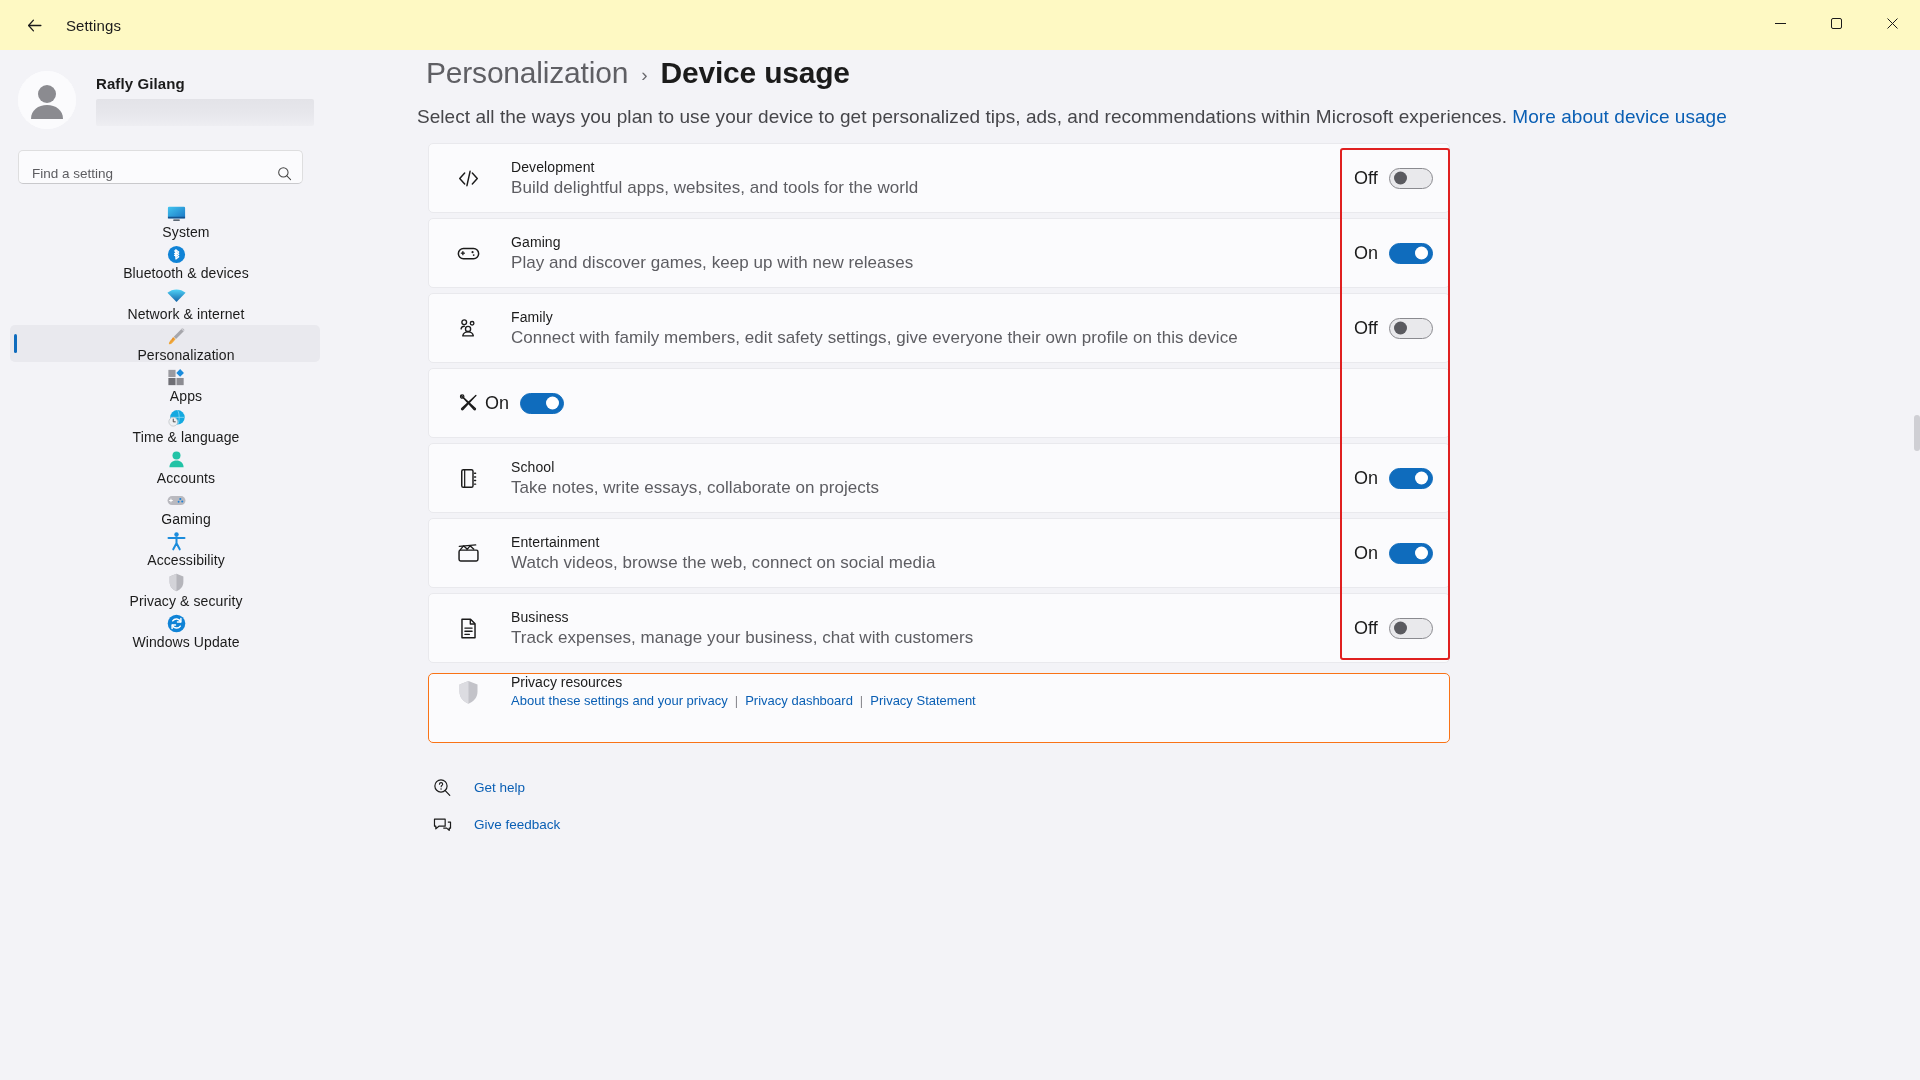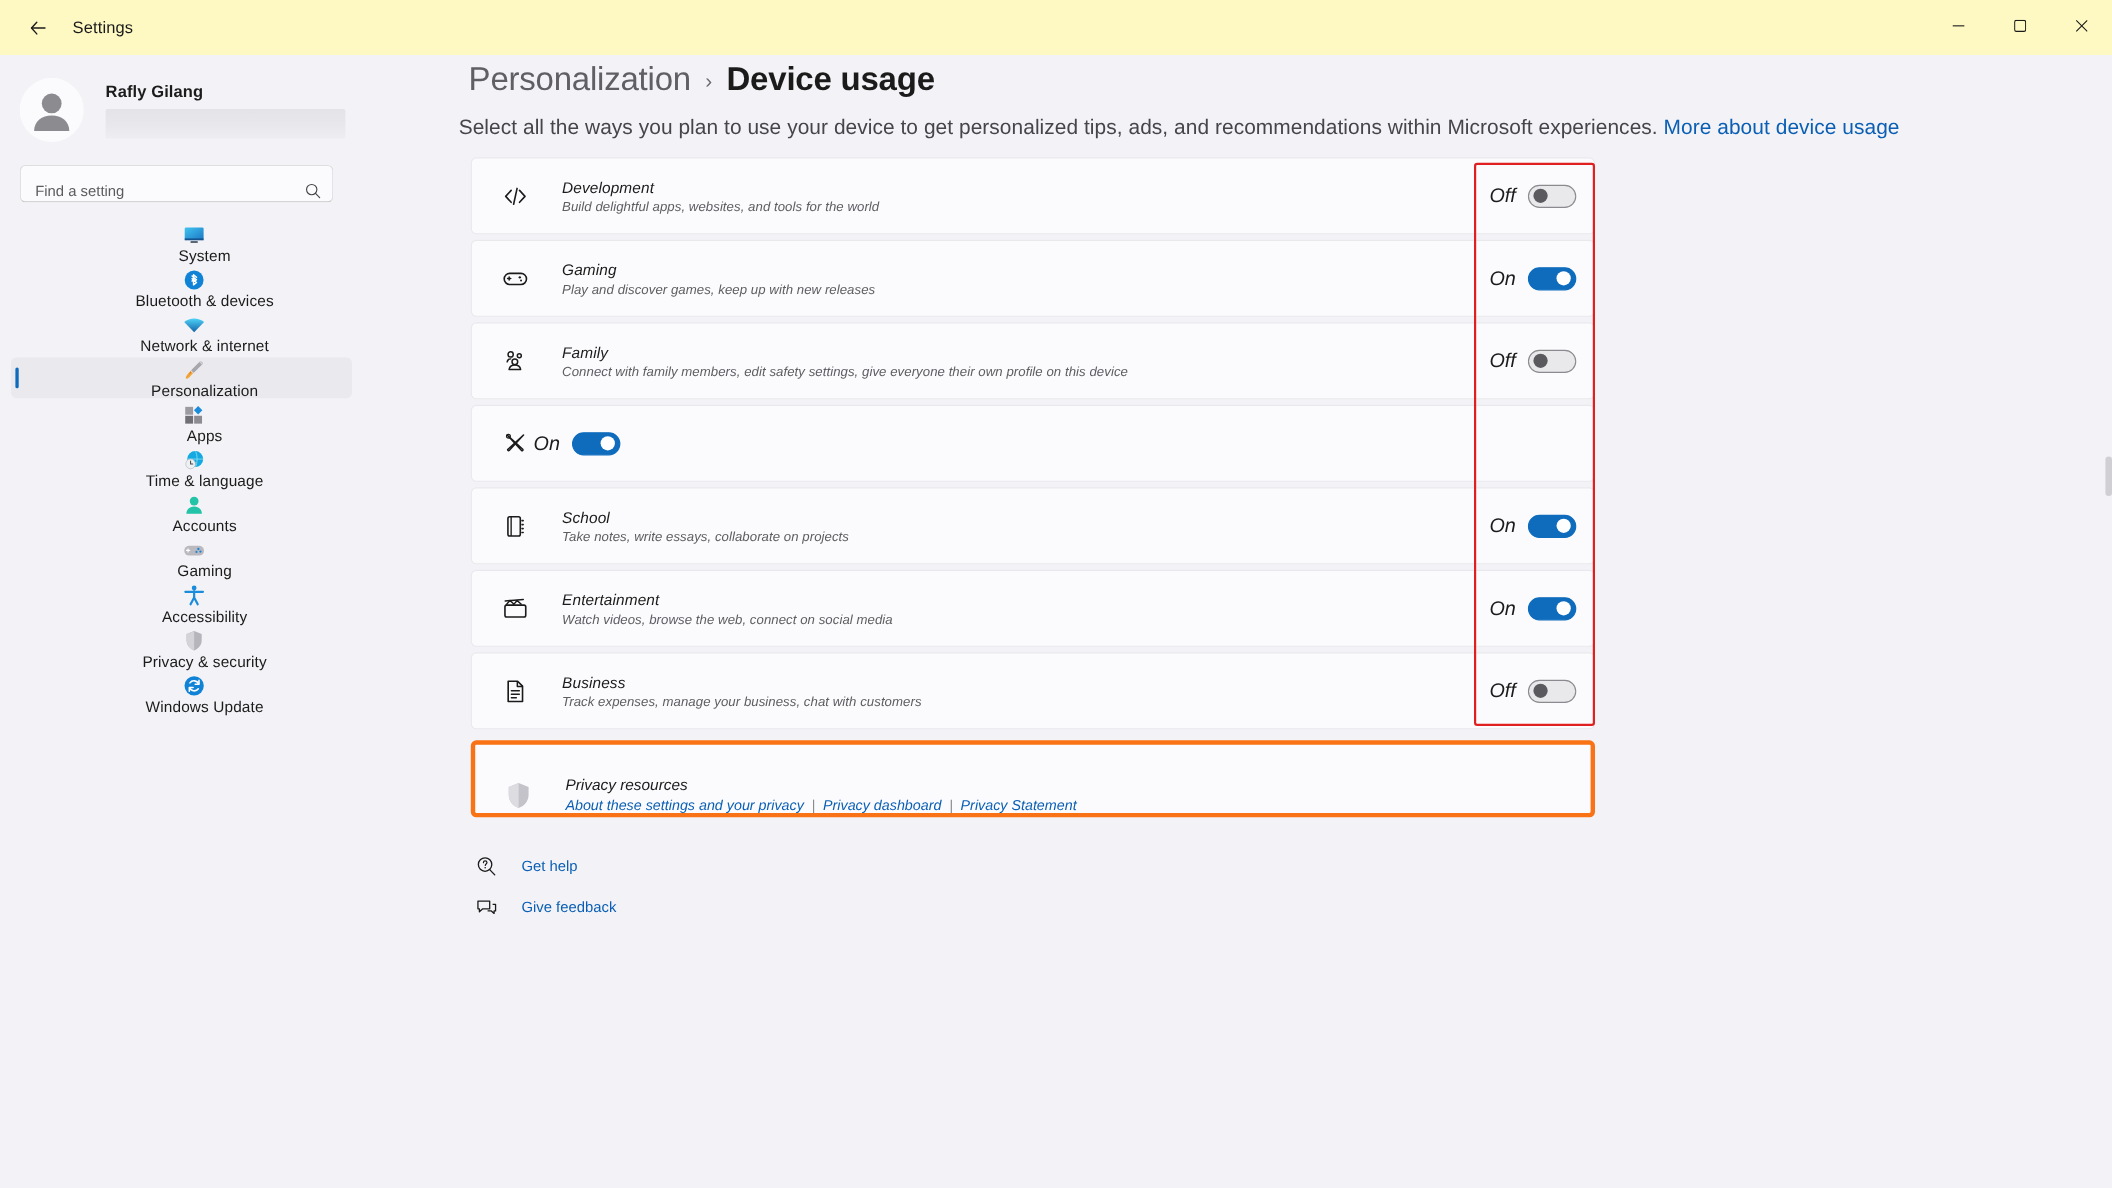--- a/index.html
+++ b/index.html
@@ -108,35 +108,35 @@
   }
   .crumb-current {
     font-size: 30px; color: #1b1b1b; font-weight: bold; letter-spacing: -.2px;
   }
   .page-desc {
     margin-left: 87px; margin-top: 16px; font-size: 19px; color: #46464a;
     letter-spacing: .05px;
   }
   .page-desc a { color: #0a5fb4; text-decoration: none; }
 
-  .cards { margin-left: 98px; margin-top: 15px; width: 1022px; font-style: italic; }
+  .cards { margin-left: 98px; margin-top: 15px; width: 1022px; }
   .card {
     background: #fbfbfd; border: 1px solid #e9e9ed;
     border-radius: 5px; height: 70px; margin-bottom: 5px;
     display: flex; align-items: center; padding: 0 16px 0 22px;
     cursor: pointer;
   }
   .card-icon {
     width: 34px; height: 34px; display: flex; align-items: center;
     justify-content: center; flex: none; color: #1b1b1b;
   }
   .card-text { margin-left: 26px; flex: 1; }
   .card-title { font-size: 14px; color: #1b1b1b; letter-spacing: .1px; }
   .card-sub {
-    font-size: 12px; color: #5d5d62; margin-top: 3px; letter-spacing: .05px;
+    font-size: 17px; color: #5d5d62; margin-top: 3px; letter-spacing: .05px;
   }
   .card-right { display: flex; align-items: center; flex: none; }
   .toggle-label {
     font-size: 18px; color: #1b1b1b; margin-right: 13px;
     width: 22px; text-align: right;
   }
   .toggle {
     width: 44px; height: 21px; border-radius: 11px; position: relative;
     cursor: pointer; flex: none;
   }
@@ -147,22 +147,22 @@
     background: #0f6cbd; border: 1px solid #0f6cbd;
   }
   .toggle .knob {
     position: absolute; top: 50%; transform: translateY(-50%);
     width: 13px; height: 13px; border-radius: 50%;
   }
   .toggle.off .knob { left: 4px; background: #5a5a5f; }
   .toggle.on .knob { right: 4px; background: #ffffff; }
 
   .privacy-card {
-    background: #fbfbfd; border: 4px solid #f97316; border-radius: 5px;
-    height: 70px; margin-top: 10px; display: flex; align-items: flex-end;
+    background: #fbfbfd; border: 1px solid #f97316; border-radius: 5px;
+    height: 70px; margin-top: 10px; display: flex; align-items: flex-start;
     padding: 0 16px 0 22px;
   }
   .privacy-title { font-size: 14px; color: #1b1b1b; }
   .privacy-links {
     margin-top: 3px; font-size: 13px; color: #0a5fb4; display: flex;
     align-items: center;
   }
   .privacy-links a { color: #0a5fb4; text-decoration: none; }
   .link-sep { color: #8a8a8f; margin: 0 7px; }
 

